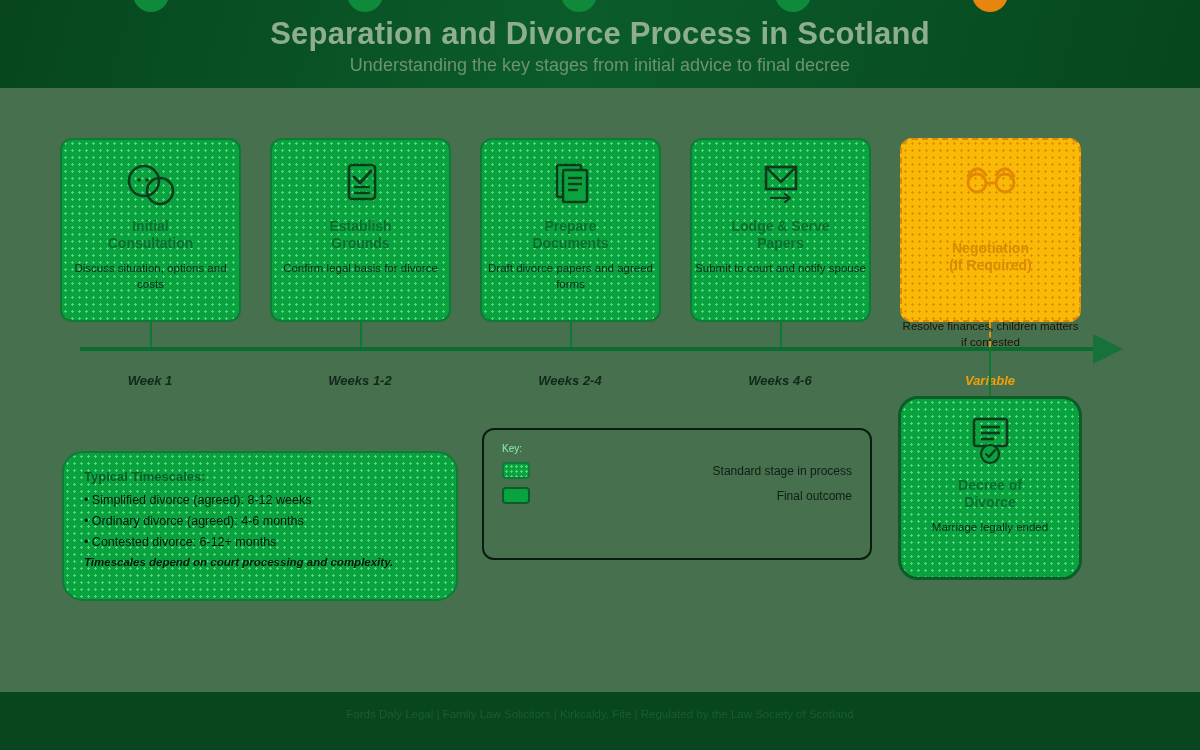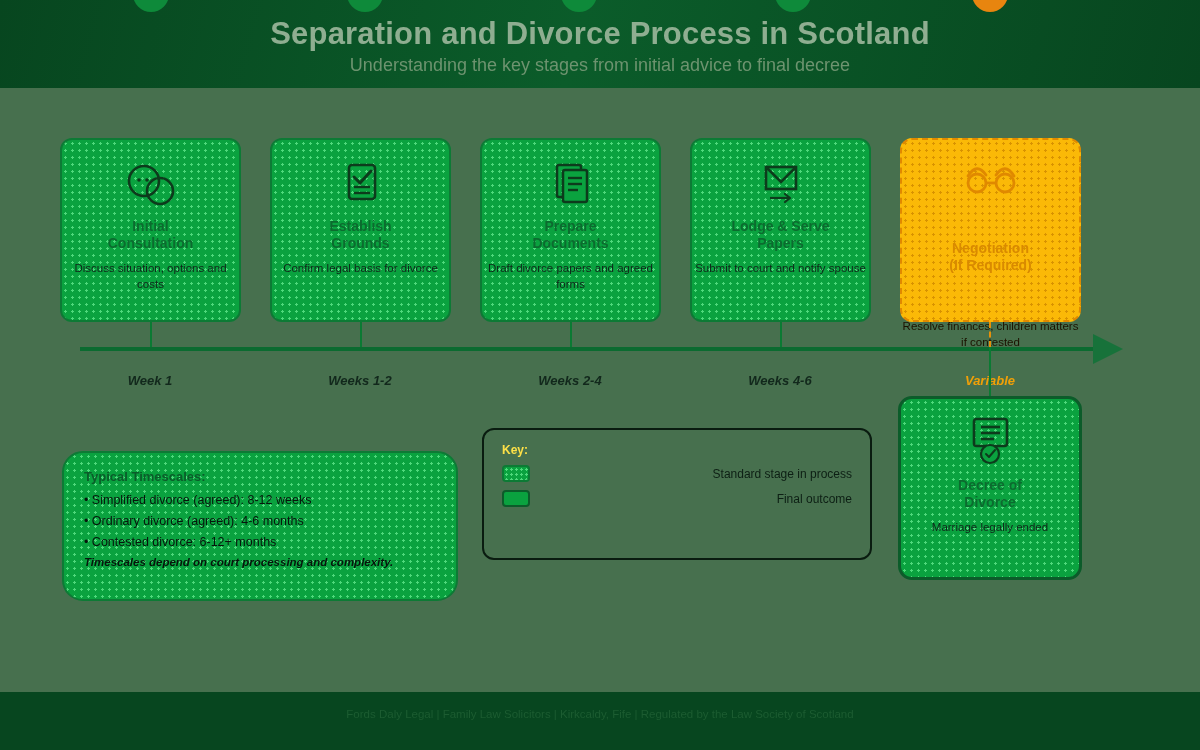--- a/index.html
+++ b/index.html
@@ -49,21 +49,21 @@
     background-image:radial-gradient(#d89200 1px, transparent 1.2px);
     background-size:7px 7px;
     border:2px dashed #e08900;
     gap:36px;
   }
   .stage.final{
     background-color:#0aa23f;
     background-image:radial-gradient(#4fd97c 1px, transparent 1.2px);
     background-size:7px 7px;
     border:3px solid #0c5c2a;
-    border-radius:14px;
+    border-radius:20px;
   }
   .stage-icon{height:60px;display:flex;align-items:center;justify-content:center;}
   .stage-title{
     margin-top:2px;text-align:center;font-size:14px;font-weight:bold;
     line-height:1.18;color:#0c6b2f;
   }
   .stage.var .stage-title{color:#d98a00;}
   .stage-desc{
     margin-top:9px;text-align:center;font-size:11.5px;line-height:1.42;color:#10261a;
   }
@@ -104,21 +104,21 @@
   .ts-item{font-size:12.5px;color:#07150c;margin-bottom:7px;}
   .ts-note{font-size:11.5px;font-style:italic;font-weight:bold;color:#07150c;margin-top:7px;}
 
   
   .keybox{
     position:absolute;left:482px;top:428px;width:390px;height:132px;
     box-sizing:border-box;border-radius:12px;
     background:transparent;border:2px solid #0a1c10;
     padding:13px 18px;
   }
-  .key-title{font-size:12px;font-weight:bold;color:#fde047;margin-bottom:8px;}
+  .key-title{font-size:10px;font-weight:normal;color:#86efac;margin-bottom:8px;}
   .key-row{display:flex;align-items:center;margin-bottom:8px;justify-content:space-between;}
   .key-swatch{width:28px;height:17px;border-radius:4px;margin-right:13px;flex:none;}
   .key-swatch.std{
     background-color:#0aa23f;
     background-image:radial-gradient(#4fd97c 1px, transparent 1.2px);
     background-size:5px 5px;border:2px solid #0d7a35;box-sizing:border-box;
   }
   .key-swatch.var{
     background-color:#fbb907;
     background-image:radial-gradient(#d89200 1px, transparent 1.2px);

